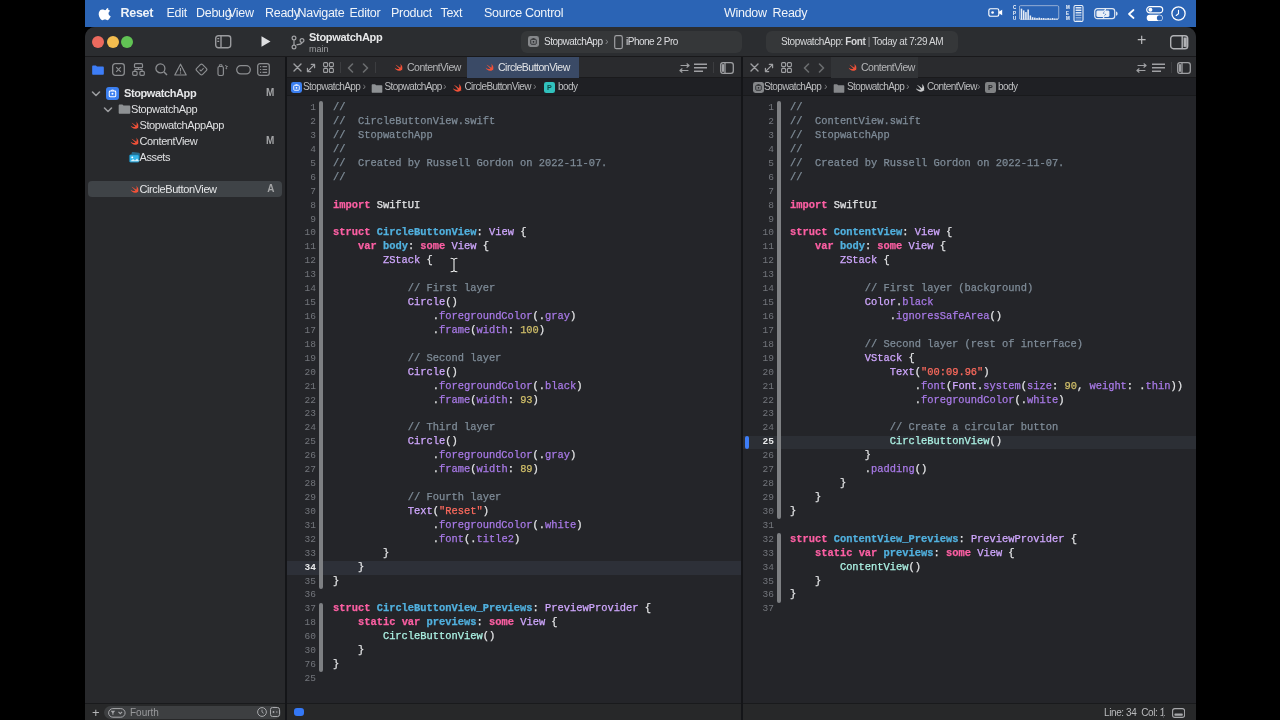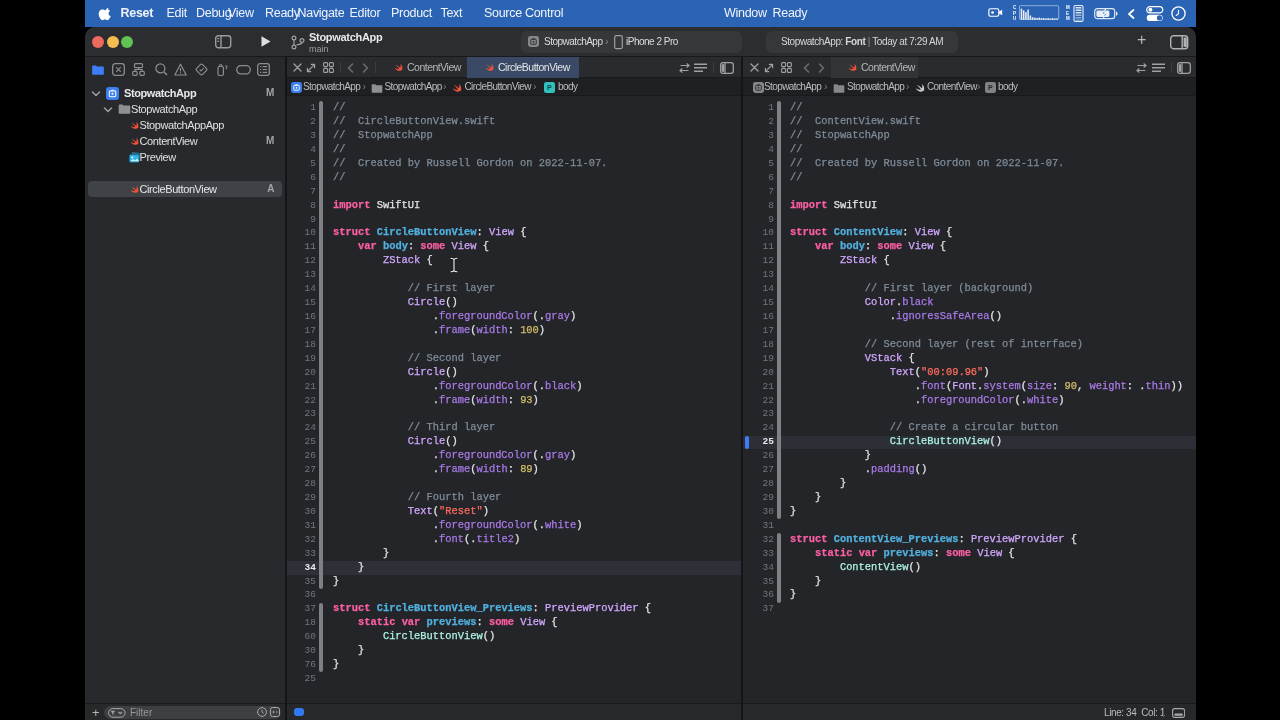--- a/index.html
+++ b/index.html
@@ -449,21 +449,21 @@
           <span style="position:absolute;left:54.5px;font-weight:400;color:#dfe0e2">ContentView</span>
           <span class="badge">M</span>
         </div>
         <div class="navrow" style="top:92px">
           <div class="icn" style="left:43px;top:1.5px"><svg width="13" height="13" viewBox="0 0 14 13" xmlns="http://www.w3.org/2000/svg">
               <rect x="3.5" y="1" width="9" height="7.5" rx="1.3" fill="#2aa0d8" opacity="0.55" transform="rotate(8 8 5)"></rect>
               <rect x="1.5" y="3.5" width="10.5" height="8" rx="1.3" fill="#35b5e9" stroke="#1b6f94" stroke-width="0.8"></rect>
               <circle cx="4.6" cy="6.4" r="1" fill="#fff"></circle>
               <path d="M2.5 10.6l3-2.6 2 1.7 2.3-2.2 2.2 3z" fill="#d6f1fb"></path>
             </svg></div>
-          <span style="position:absolute;left:54.5px;font-weight:400;color:#dfe0e2">Preview</span>
+          <span style="position:absolute;left:54.5px;font-weight:400;color:#dfe0e2">Assets</span>
         </div>
         <div class="navrow" style="top:124px">
           <div class="icn" style="left:32px;top:3px"><svg width="9" height="10" viewBox="0 0 9 10" xmlns="http://www.w3.org/2000/svg">
               <polyline points="3,1.5 6.5,5 3,8.5" fill="none" stroke="#9a9b9e" stroke-width="1.6" stroke-linecap="round" stroke-linejoin="round"></polyline>
             </svg></div>
           <div class="icn" style="left:40px;top:2px"><svg width="13" height="11" viewBox="0 0 19 16" xmlns="http://www.w3.org/2000/svg">
               <path fill="#8e9194" d="M1 3.5c0-.8.7-1.5 1.5-1.5h4l1.5 1.7h8.5c.8 0 1.5.7 1.5 1.5v9c0 .8-.7 1.5-1.5 1.5h-14C1.7 15.7 1 15 1 14.2z"></path>
             </svg></div>
           <span style="position:absolute;left:54px;font-weight:400;color:#dfe0e2">Preview Content</span>
         </div>
@@ -477,21 +477,21 @@
         </div>
       </div>
       <div class="abs" id="bottombar">
         <div class="abs" style="left:7px;top:0.5px;font-size:13px;color:#b5b6b8">+</div>
         <div class="abs" style="left:19px;top:1.5px;width:177px;height:13px;background:#3d3f41;border-radius:6.5px"></div>
         <div class="icn" style="left:23px;top:3.5px"><svg width="18" height="10" viewBox="0 0 18 10" xmlns="http://www.w3.org/2000/svg">
             <rect x="0.6" y="0.6" width="16.5" height="8.6" rx="4.3" fill="none" stroke="#a7a8ab" stroke-width="1"></rect>
             <path d="M2.6 2.8h4.6L5.4 4.9v1.9h-1V4.9z" fill="#a7a8ab"></path>
             <polyline points="10.5,3.8 12.3,5.6 14.1,3.8" fill="none" stroke="#a7a8ab" stroke-width="1.1"></polyline>
           </svg></div>
-        <div class="abs" style="left:45px;top:2.5px;font-size:10px;color:#98999c">Filter</div>
+        <div class="abs" style="left:45px;top:2.5px;font-size:10px;color:#98999c">Fourth</div>
         <div class="icn" style="left:172px;top:3.2px"><svg width="10" height="10" viewBox="0 0 10 10" xmlns="http://www.w3.org/2000/svg">
             <circle cx="5" cy="5" r="4.4" fill="none" stroke="#a7a8ab" stroke-width="1"></circle>
             <path d="M5 2.6V5l1.7 1.3" fill="none" stroke="#a7a8ab" stroke-width="0.9"></path>
           </svg></div>
         <div class="icn" style="left:185px;top:3.2px"><svg width="10" height="10" viewBox="0 0 10 10" xmlns="http://www.w3.org/2000/svg">
             <rect x="0.5" y="0.5" width="9" height="9" rx="2" fill="none" stroke="#a7a8ab" stroke-width="1"></rect>
             <path d="M2.5 5h2M3.5 4v2M6 5h1.5" stroke="#a7a8ab" stroke-width="0.9"></path>
           </svg></div>
         <div class="abs" style="left:209px;top:4px;width:10px;height:7.5px;background:#3478f6;border-radius:3px"></div>
         <div class="abs" style="left:1019px;top:3px;font-size:10px;color:#b9babc;letter-spacing:-0.4px">Line: 34&nbsp;&nbsp;Col: 1</div>

